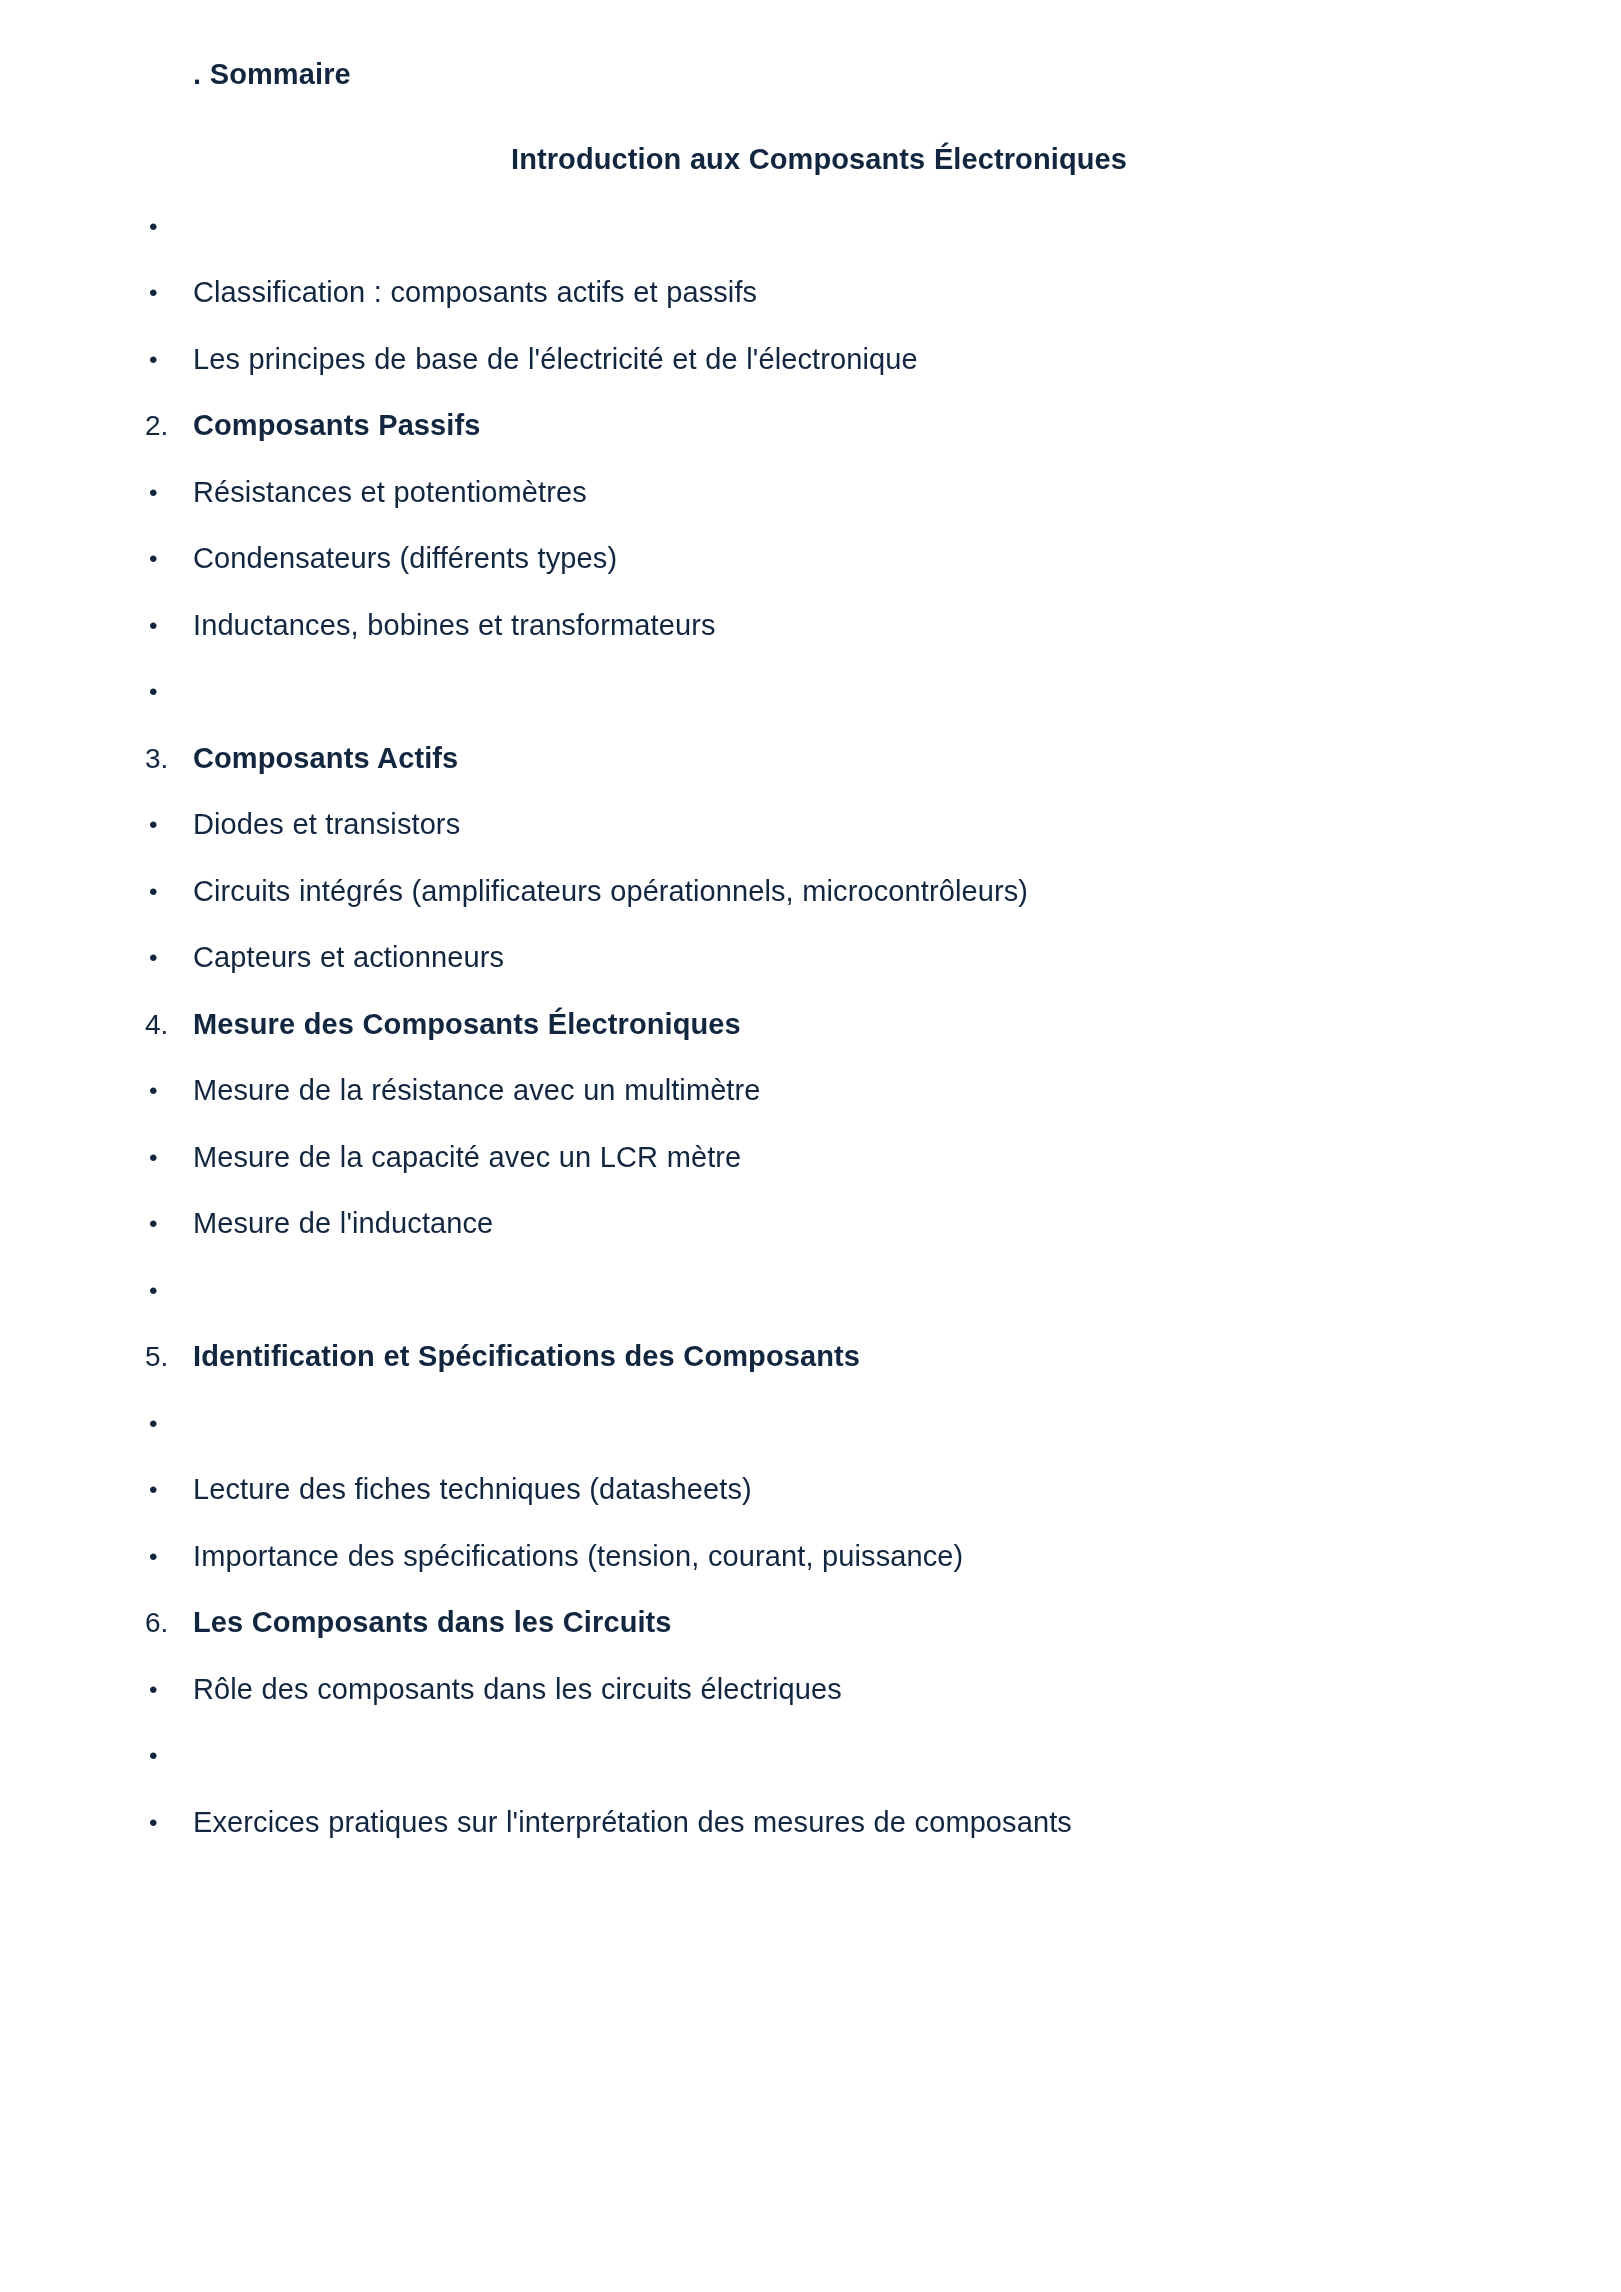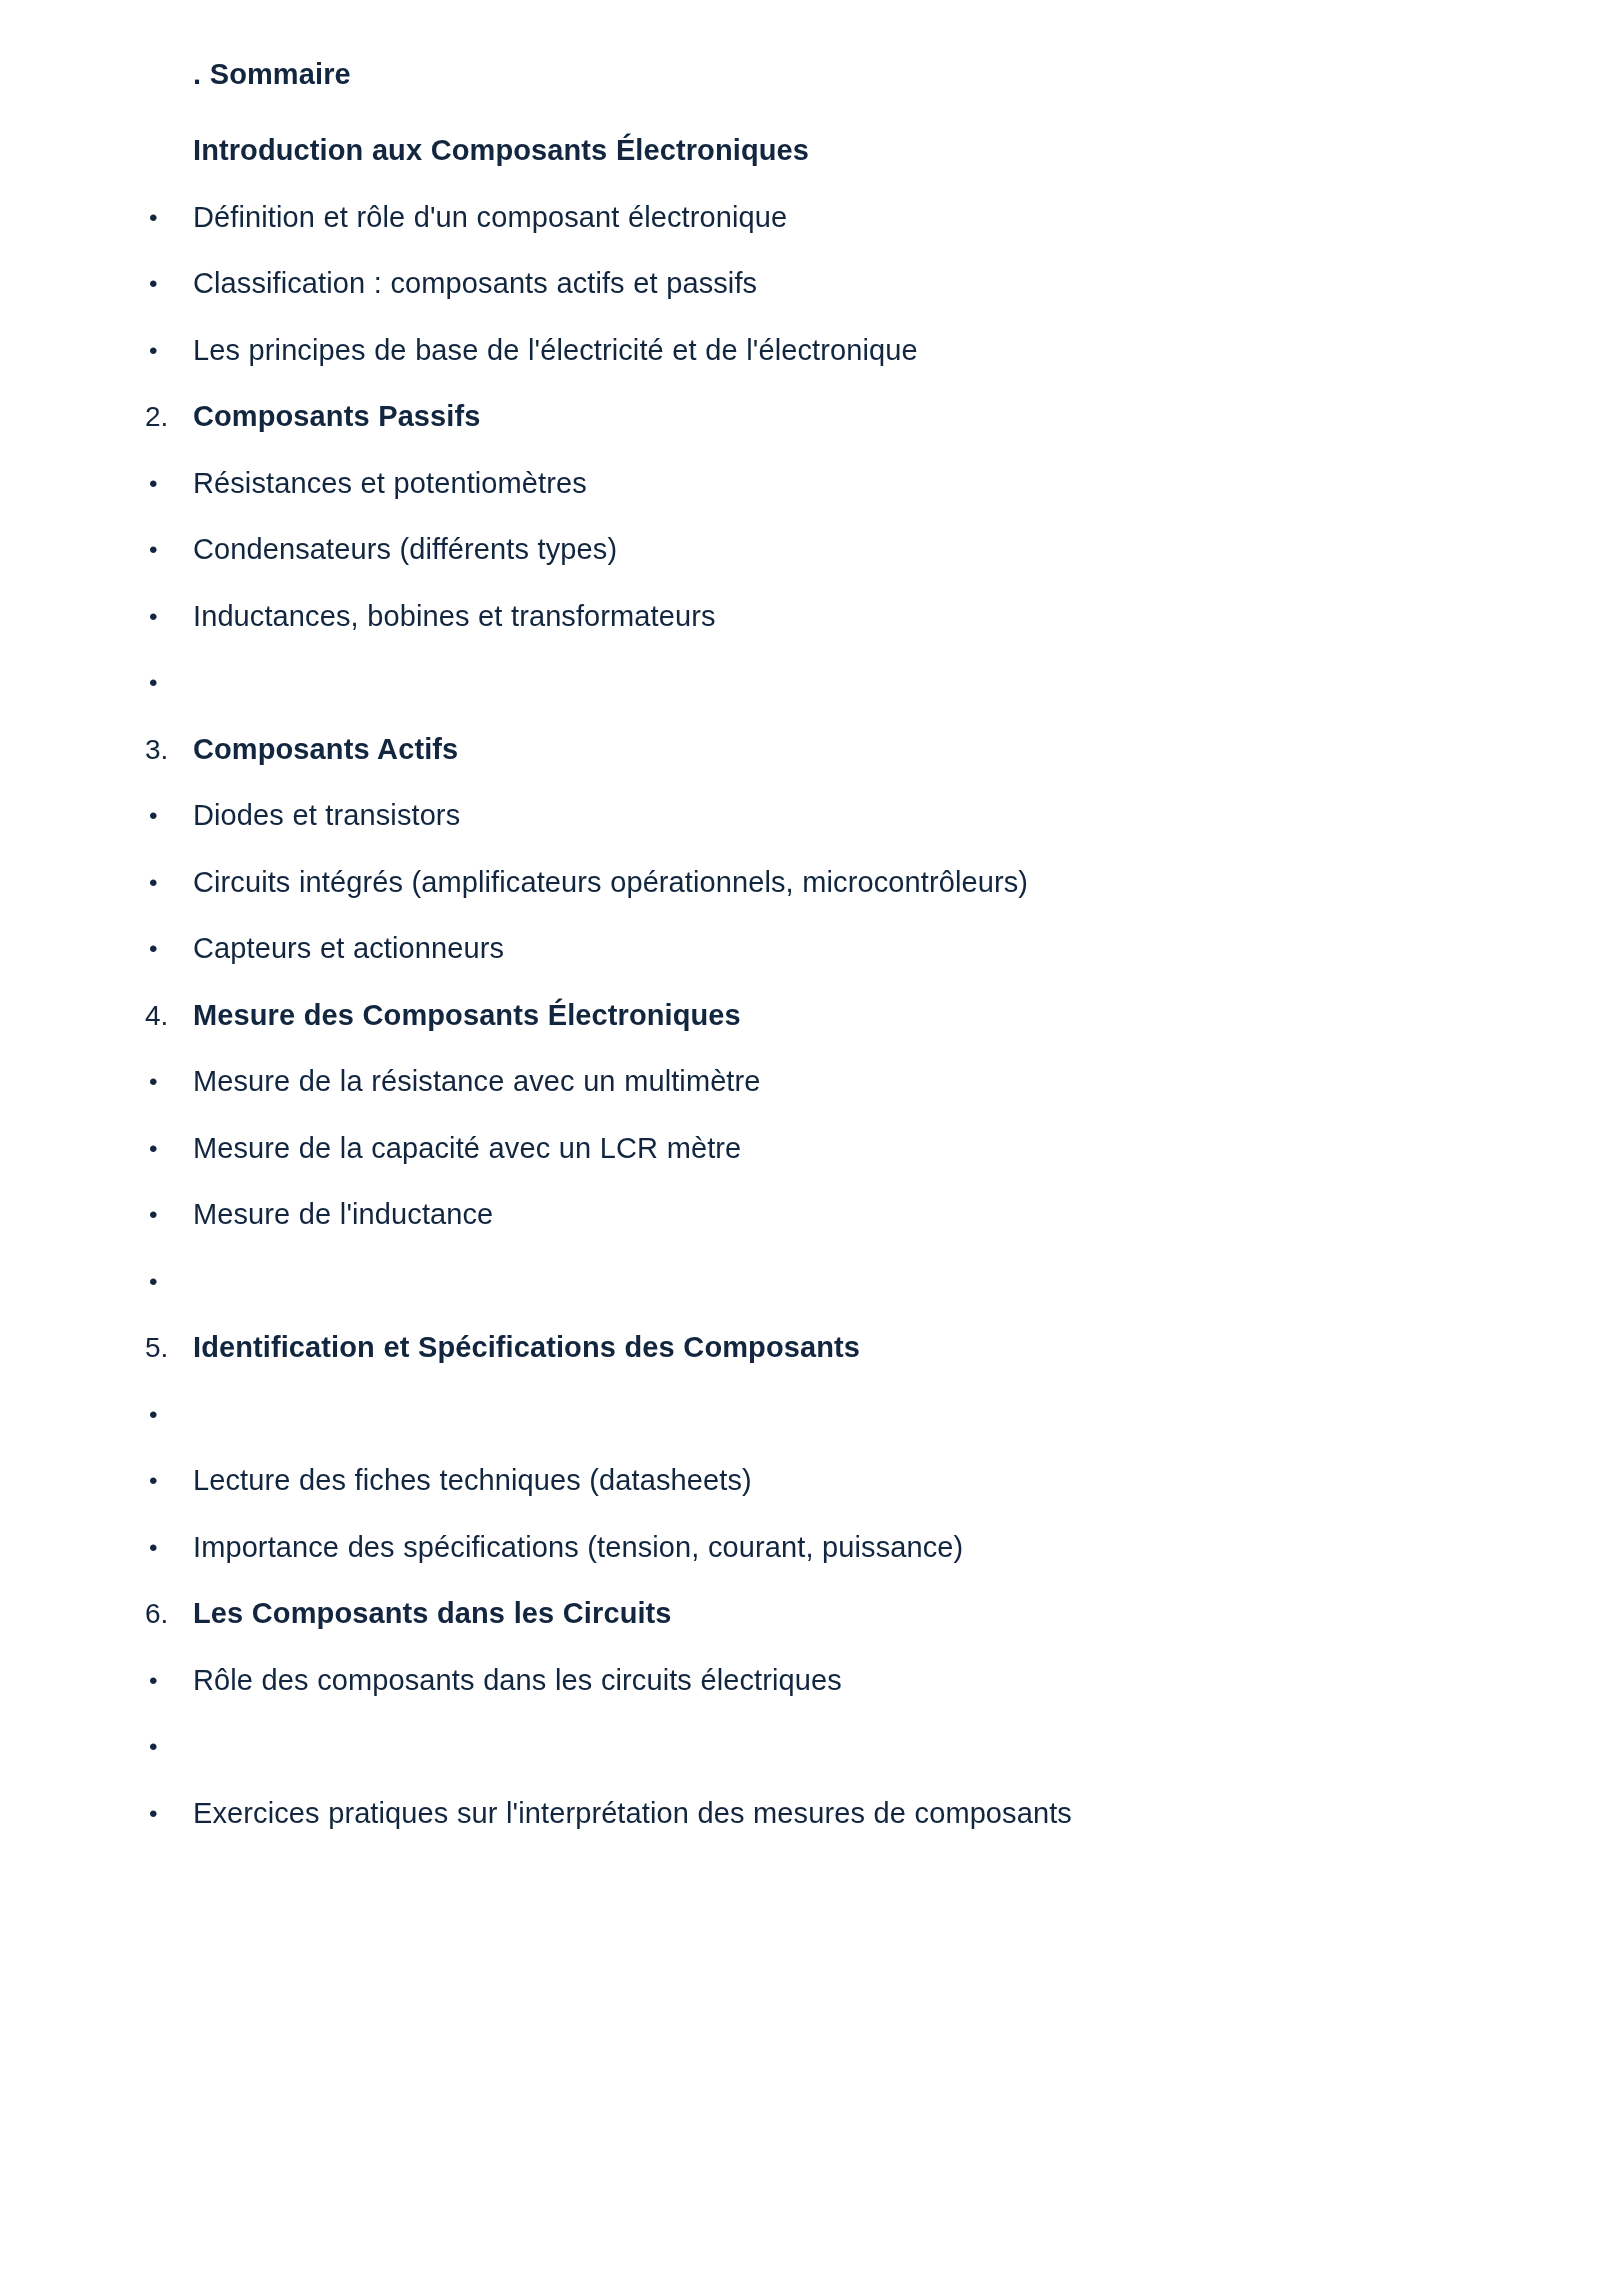--- a/index.html
+++ b/index.html
@@ -74,27 +74,26 @@
 </style>
 </head>
 <body>
 
 <div class="page">
   <div class="doc-body" id="doc-body">
       <div class="row heading" style="margin-top: 54px;">
         <span class="marker"></span>
         <span class="body-text bold">. Sommaire</span>
       </div>
-      <div class="row heading" style="margin-top: 35px;">
+      <div class="row heading" style="margin-top: 44px; text-align: center;">
         <span class="marker"></span>
         <span class="body-text bold">Introduction aux Composants Électroniques</span>
       </div>
       <div class="row" style="margin-top: 25.5px;">
         <span class="marker bullet-marker">•</span>
-        <span class="body-text">Définition et rôle d'un composant électronique</span>
       </div>
       <div class="row" style="margin-top: 25.5px;">
         <span class="marker bullet-marker">•</span>
         <span class="body-text">Classification : composants actifs et passifs</span>
       </div>
       <div class="row" style="margin-top: 25.5px;">
         <span class="marker bullet-marker">•</span>
         <span class="body-text">Les principes de base de l'électricité et de l'électronique</span>
       </div>
       <div class="row" style="margin-top: 25.5px;">

